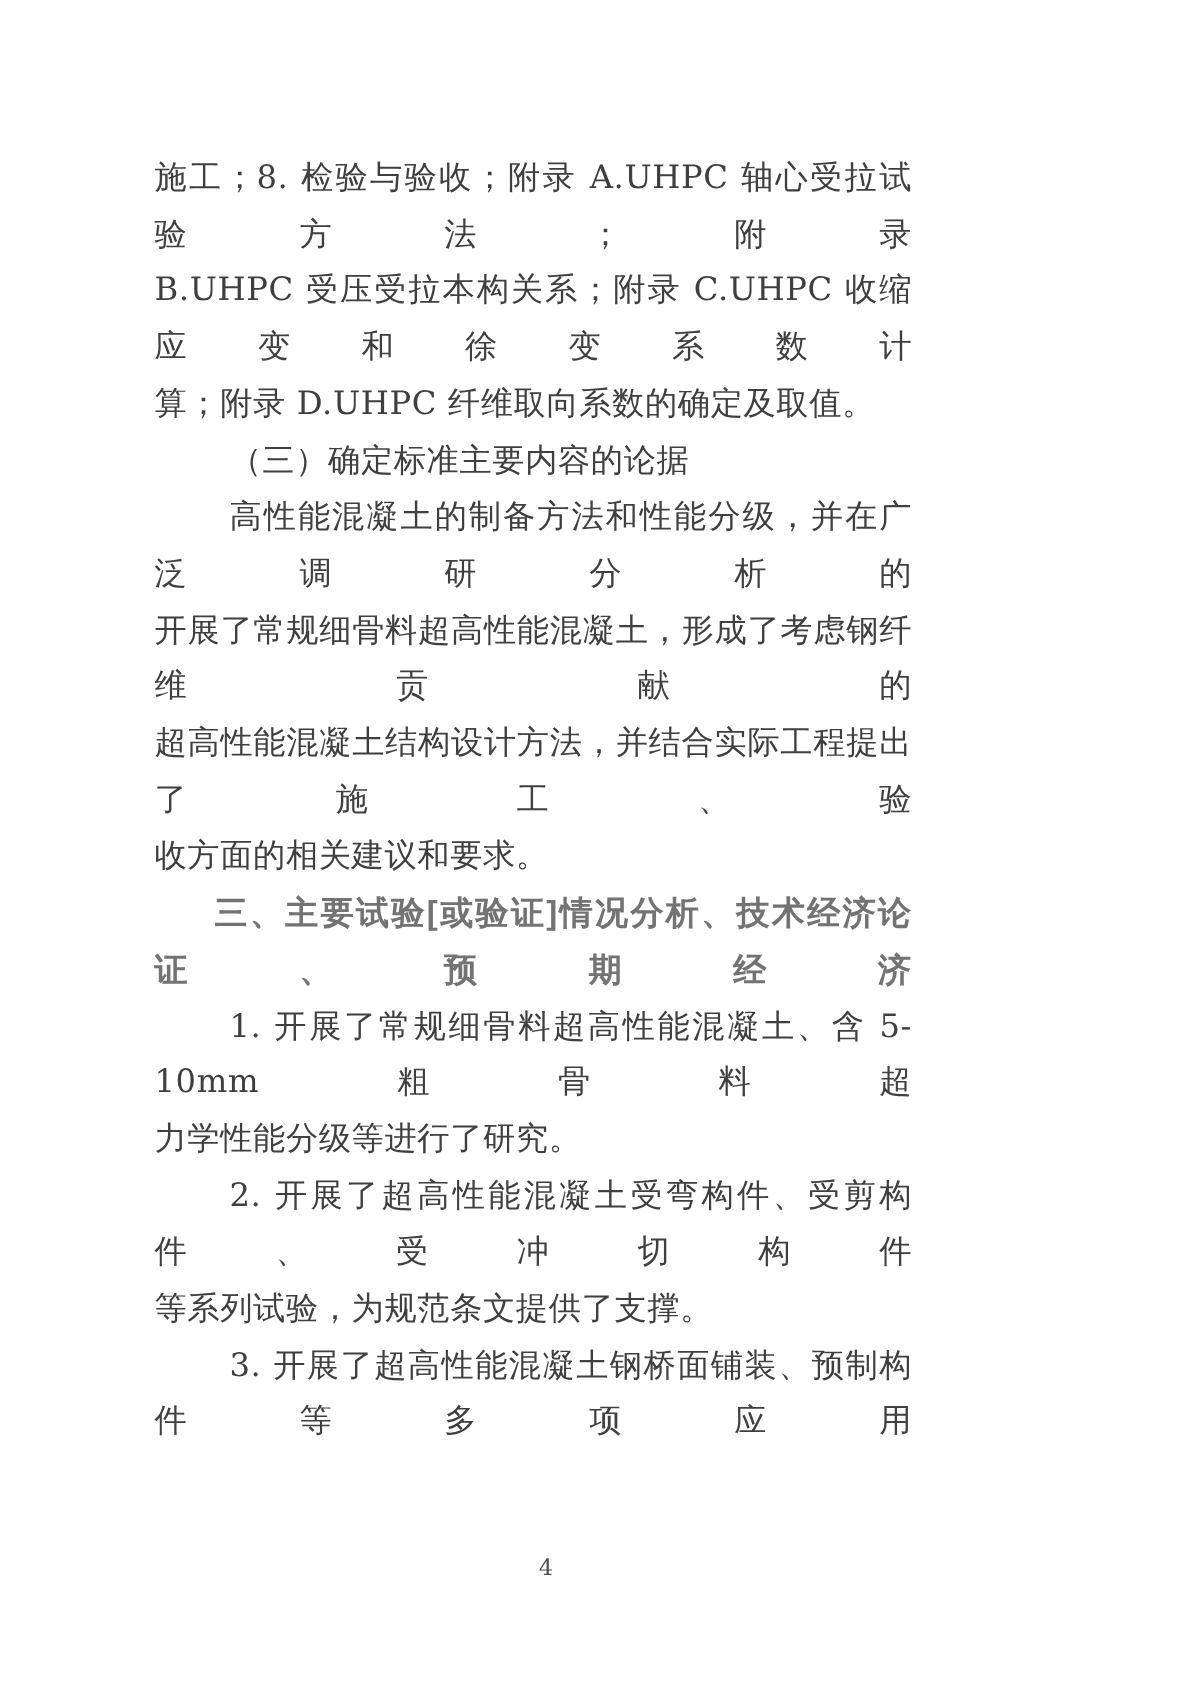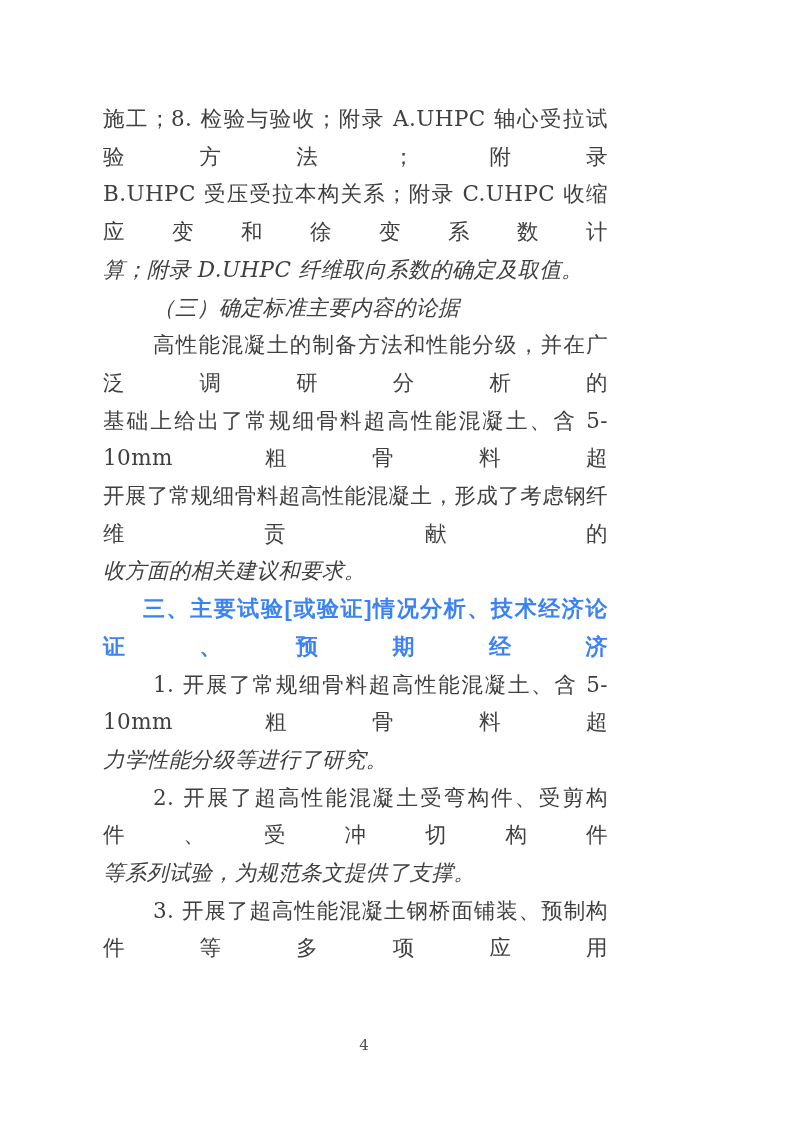--- a/index.html
+++ b/index.html
@@ -27,32 +27,31 @@
   }
   
   .fill {
     text-align: justify;
     text-align-last: justify;
   }
   
   .end {
     text-align: left;
     text-align-last: left;
-    font-style: italic;
   }
   
   .ind {
     text-indent: 50px;
   }
   
   .h {
     font-family: "Liberation Sans", sans-serif;
     font-weight: 700;
     font-size: 22px;
-    color: #3b82f6;
+    color: #737373;
     letter-spacing: 0.6px;
   }
   .h.ind {
     text-indent: 40px;
   }
   .page-number {
     position: absolute;
     left: 0;
     right: 0;
     top: 1036px;
@@ -65,22 +64,22 @@
 </head>
 <body>
 
 <div class="page">
   <div>
     <div class="ln fill">施工；8. 检验与验收；附录 A.UHPC 轴心受拉试验方法；附录</div>
     <div class="ln fill">B.UHPC 受压受拉本构关系；附录 C.UHPC 收缩应变和徐变系数计</div>
     <div class="ln end">算；附录 D.UHPC 纤维取向系数的确定及取值。</div>
     <div class="ln end ind">（三）确定标准主要内容的论据</div>
     <div class="ln fill ind">高性能混凝土的制备方法和性能分级，并在广泛调研分析的</div>
-    <div class="ln fill">基础上给出了常规细骨料超高性能混凝土、含 5-10mm 粗骨料超</div>
     <div class="ln fill">开展了常规细骨料超高性能混凝土，形成了考虑钢纤维贡献的</div>
+    <div class="ln fill">超高性能混凝土结构设计方法，并结合实际工程提出了施工、验</div>
     <div class="ln end">收方面的相关建议和要求。</div>
     <div class="ln h fill ind">三、主要试验[或验证]情况分析、技术经济论证、预期经济</div>
     <div class="ln fill ind">1. 开展了常规细骨料超高性能混凝土、含 5-10mm 粗骨料超</div>
     <div class="ln end">力学性能分级等进行了研究。</div>
     <div class="ln fill ind">2. 开展了超高性能混凝土受弯构件、受剪构件、受冲切构件</div>
     <div class="ln end">等系列试验，为规范条文提供了支撑。</div>
     <div class="ln fill ind">3. 开展了超高性能混凝土钢桥面铺装、预制构件等多项应用</div>
 
   </div>
 

